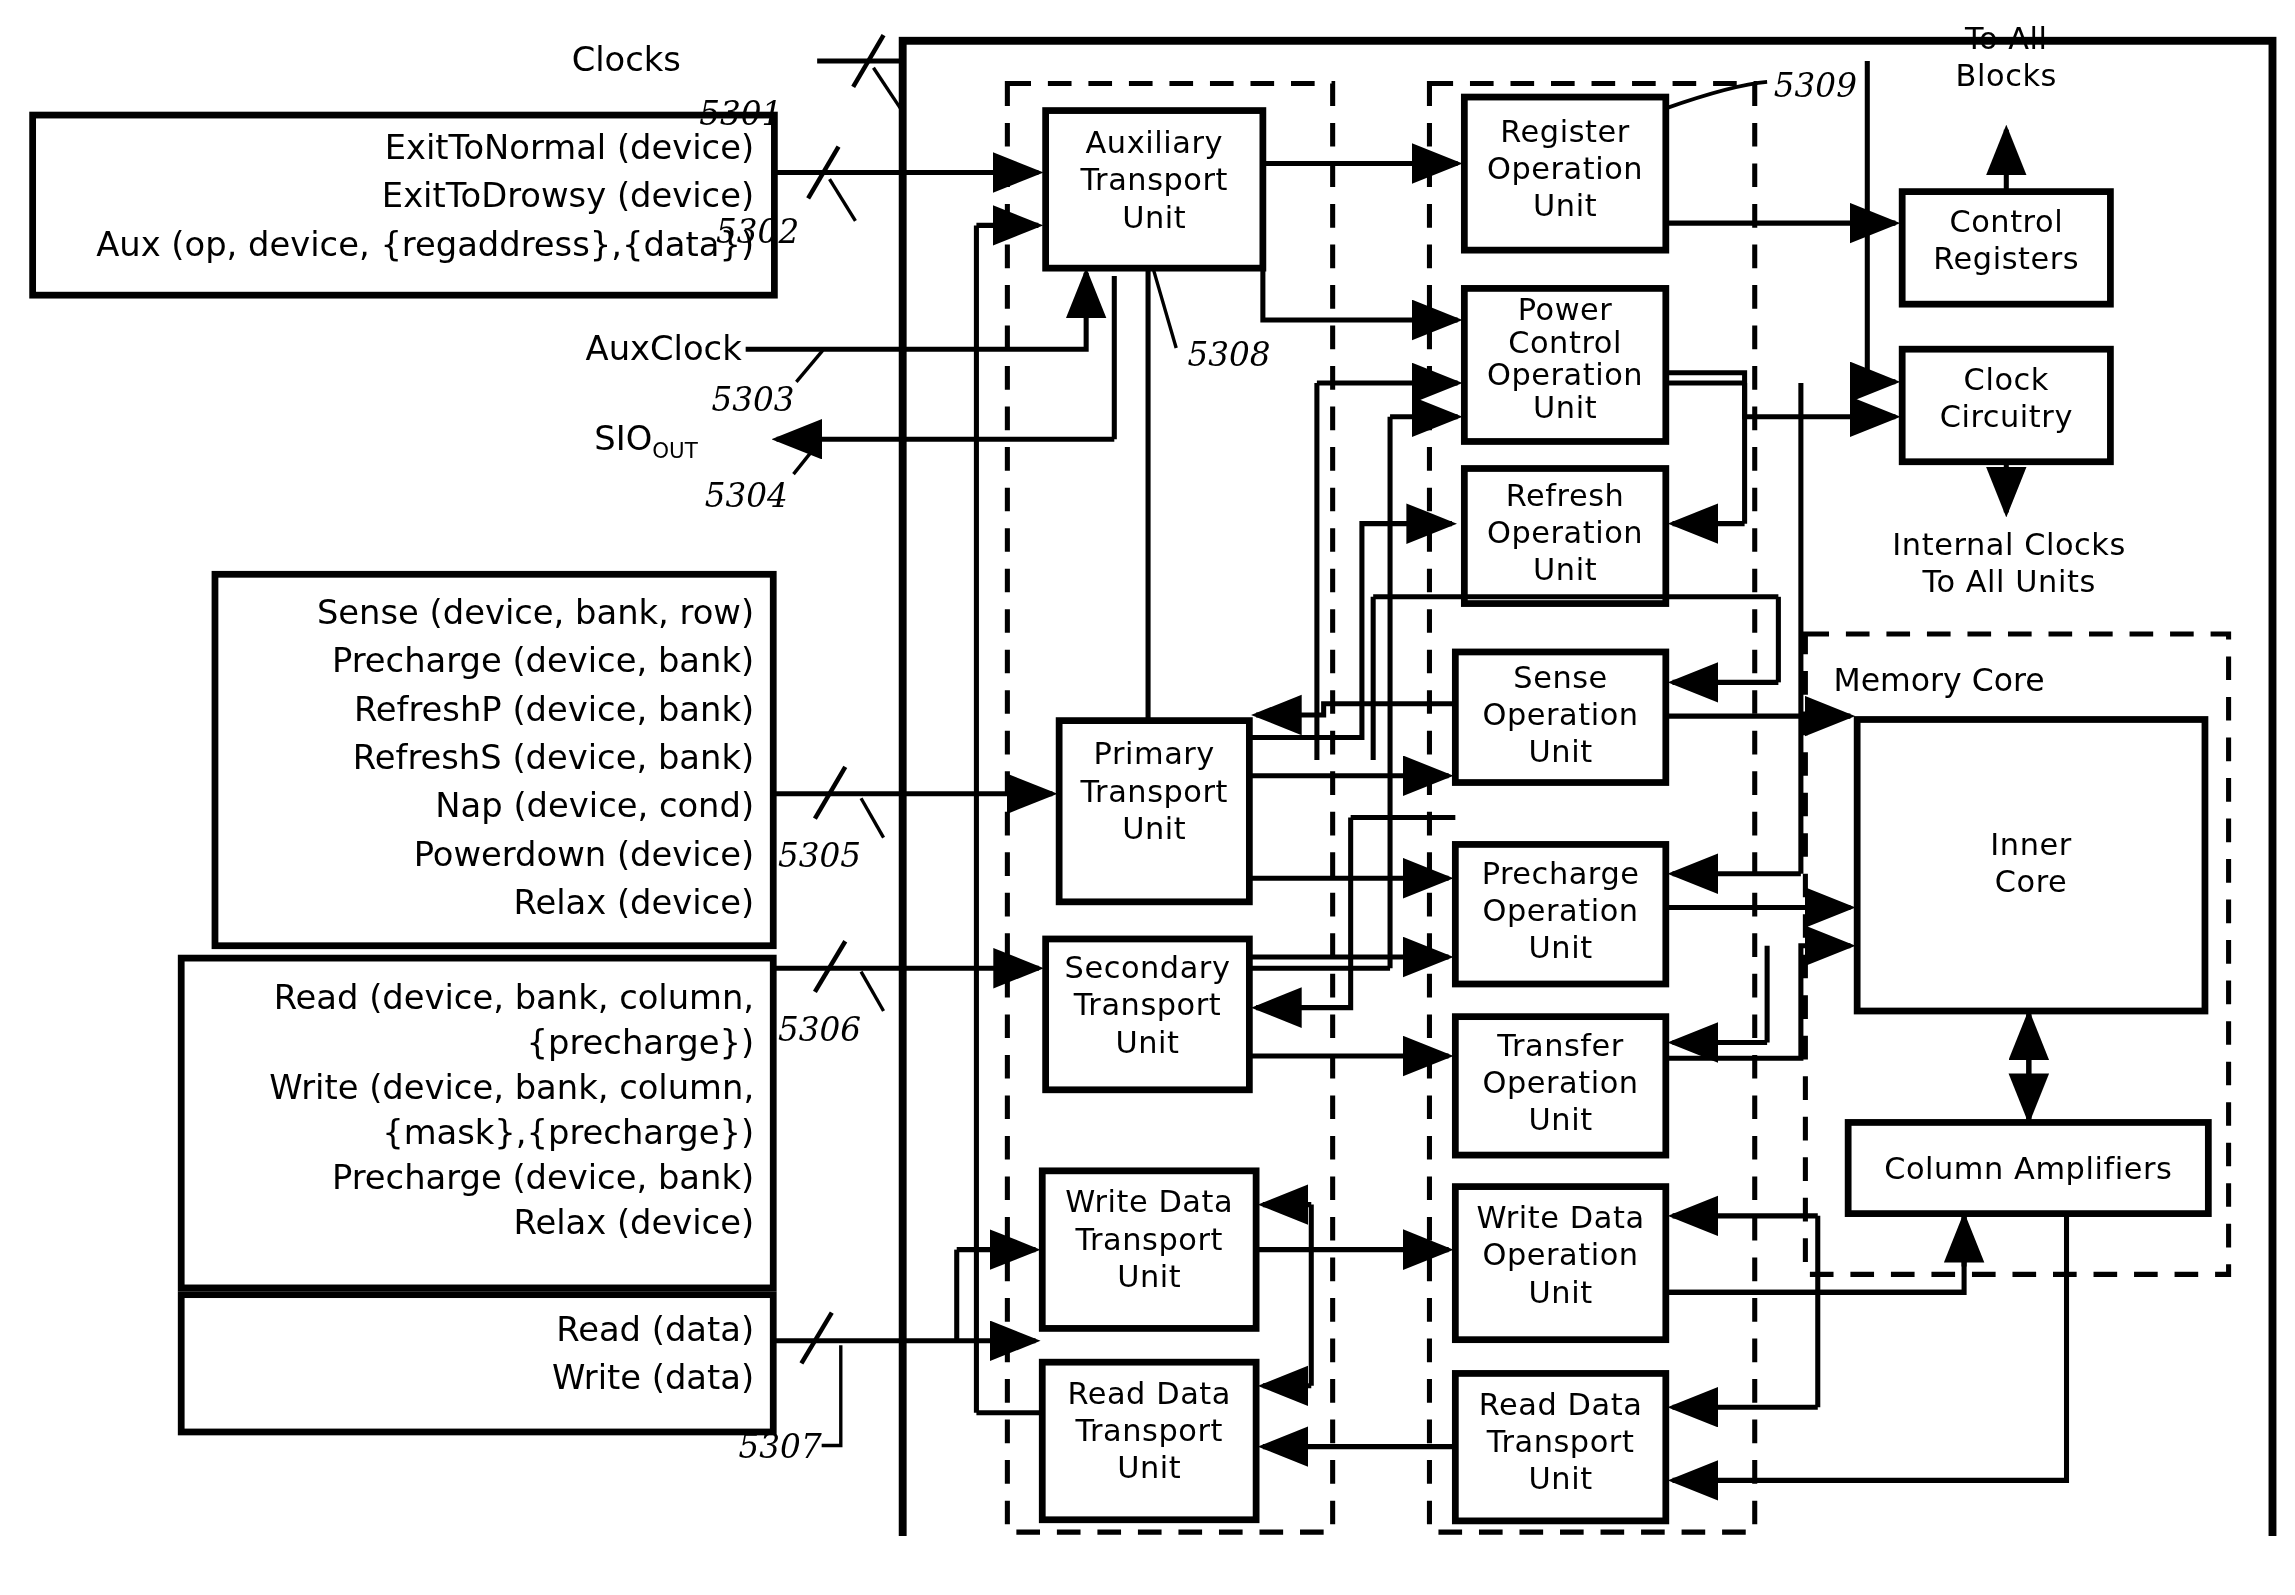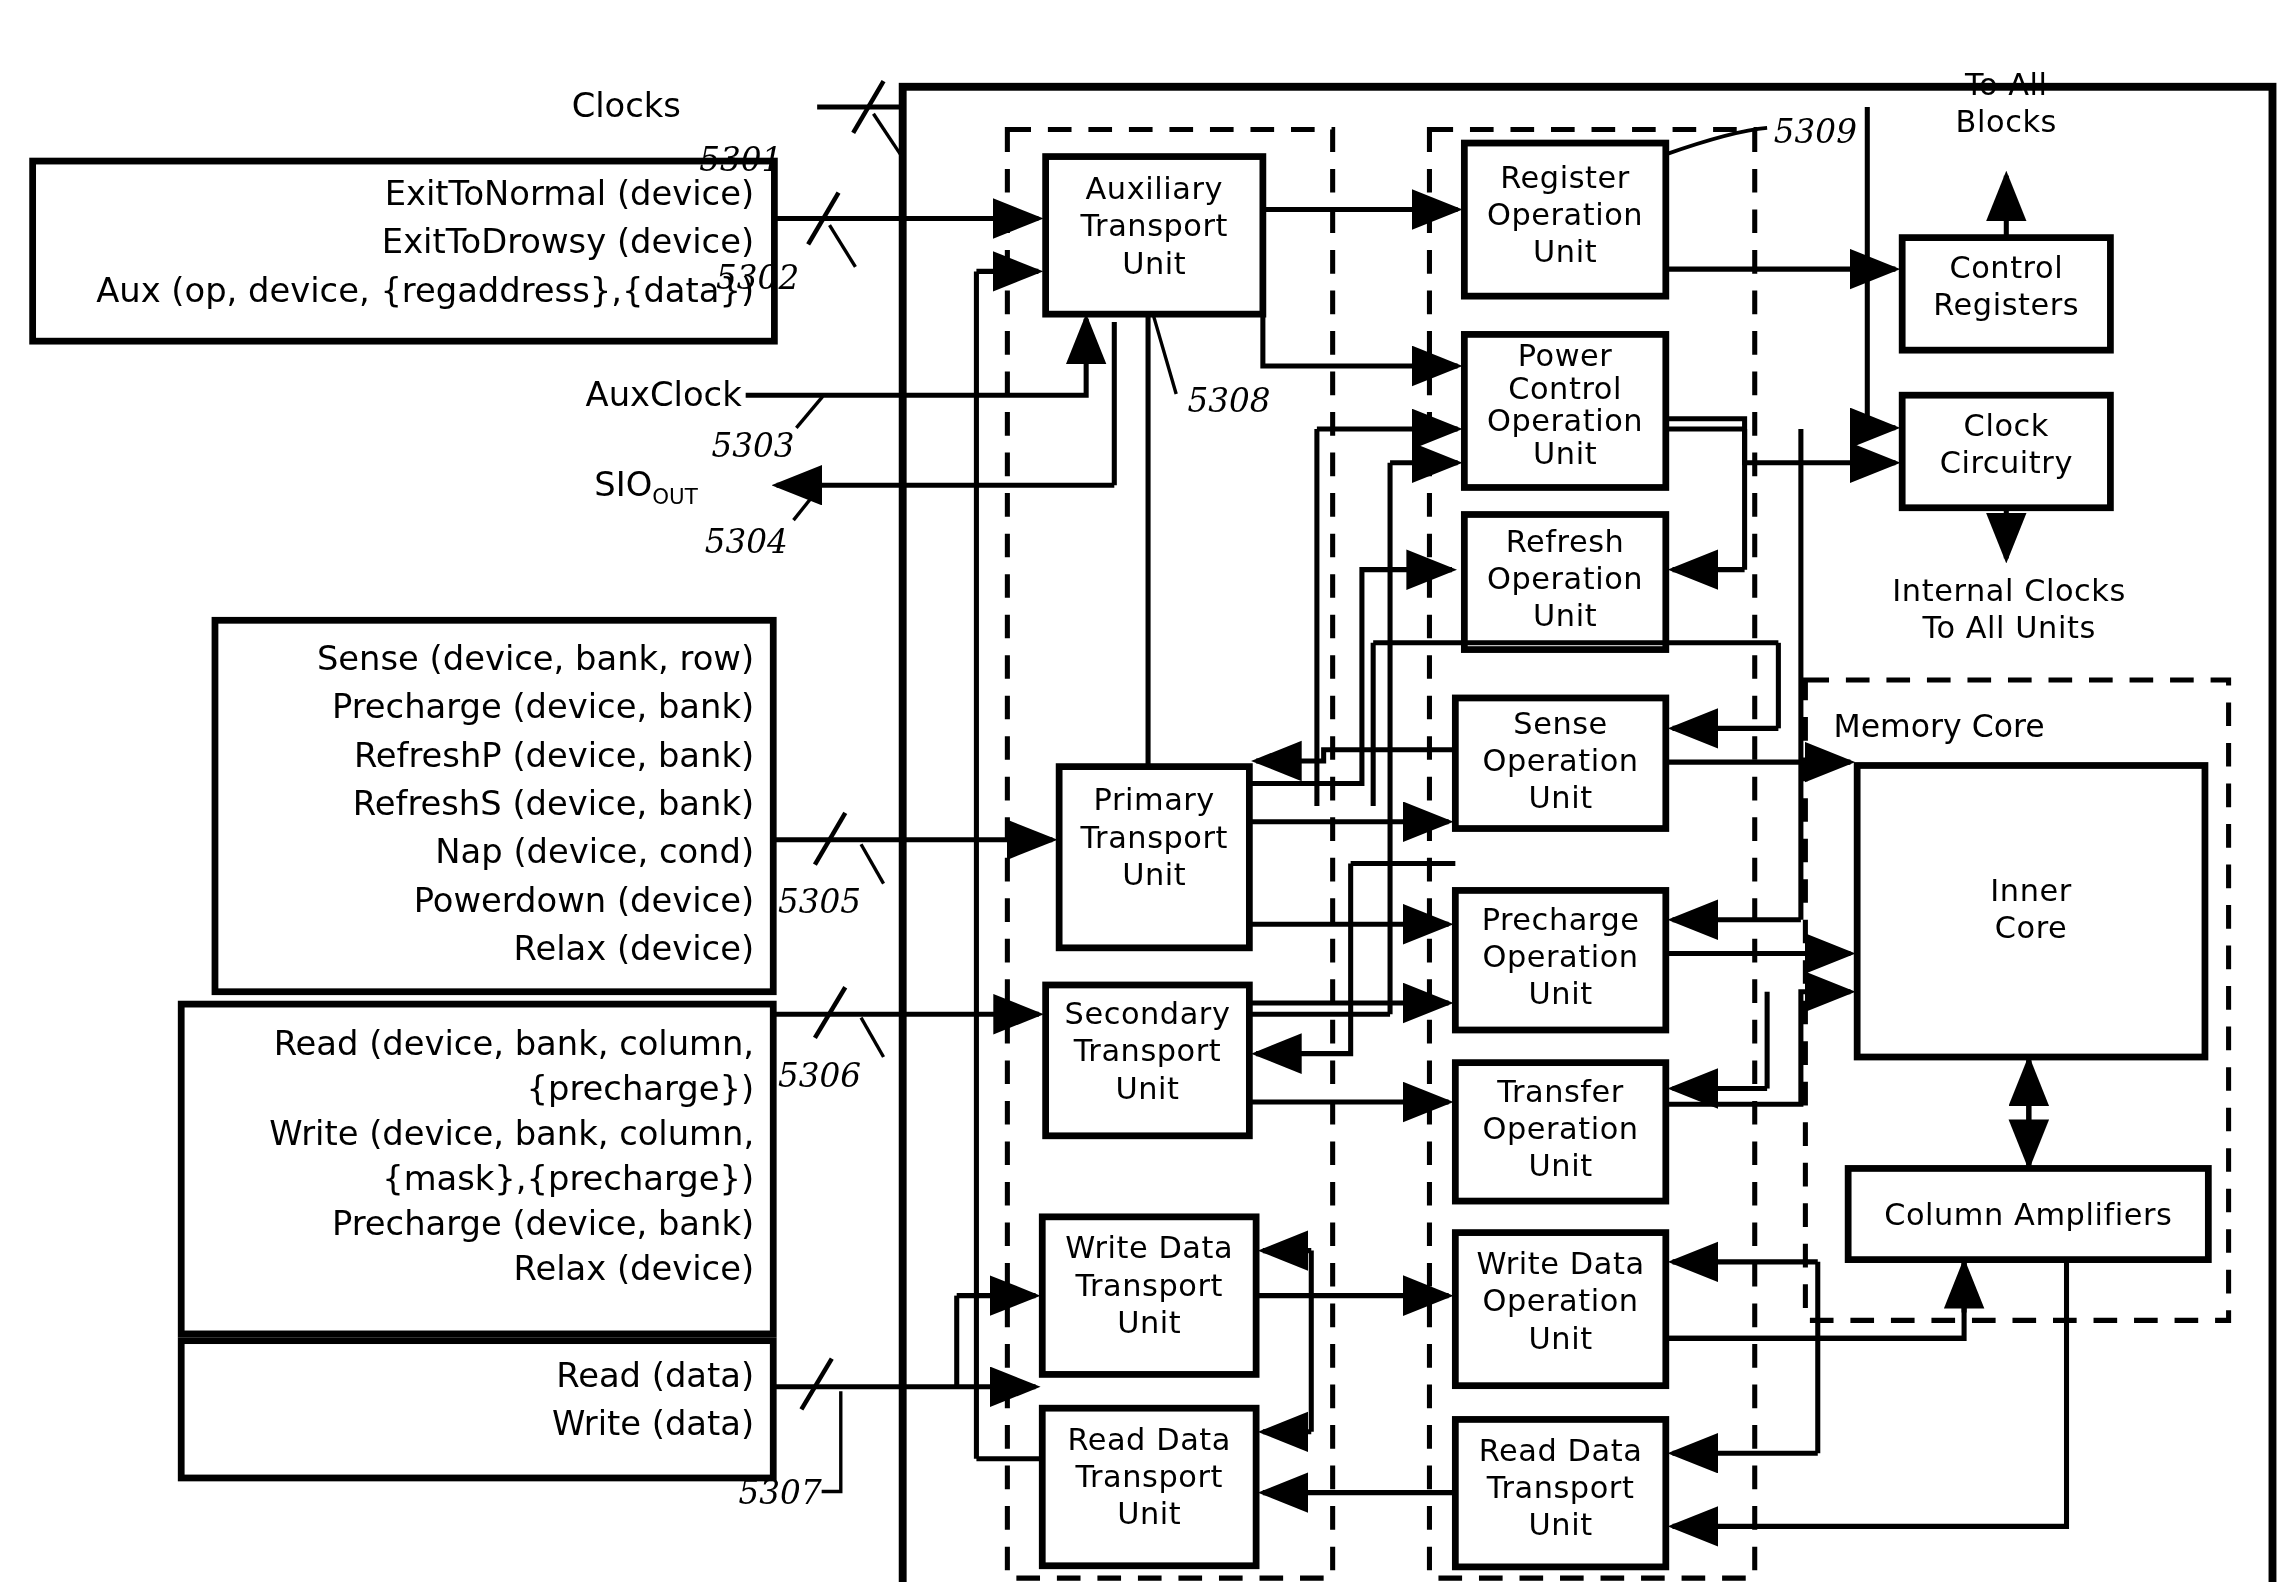--- a/index.html
+++ b/index.html
@@ -1,17 +1,17 @@
 <!DOCTYPE html>
 <html style="font-size:9px"><head>
 <meta charset="utf-8">
 <style>
   html,body{margin:0;padding:0;background:#ffffff;}
   #root{position:relative;width:2295px;height:1536px;background:#fff;
-        font-family:"DejaVu Sans", sans-serif;margin-top:46px;}
+        font-family:"DejaVu Sans", sans-serif;}
   svg{position:absolute;top:0;left:0;width:2295px;height:1596px;}
   text{font-family:"DejaVu Sans", sans-serif;fill:#000;}
   .blk{font-size:54px;text-anchor:middle;letter-spacing:1px;}
   .cmd{font-size:60px;text-anchor:end;}
   .lbl{font-size:60px;}
   .ref{font-size:58px;font-style:italic;font-family:"DejaVu Serif",serif;}
   .sub{font-size:38px;}
   .sect{font-size:56px;}
 </style>
 </head>

